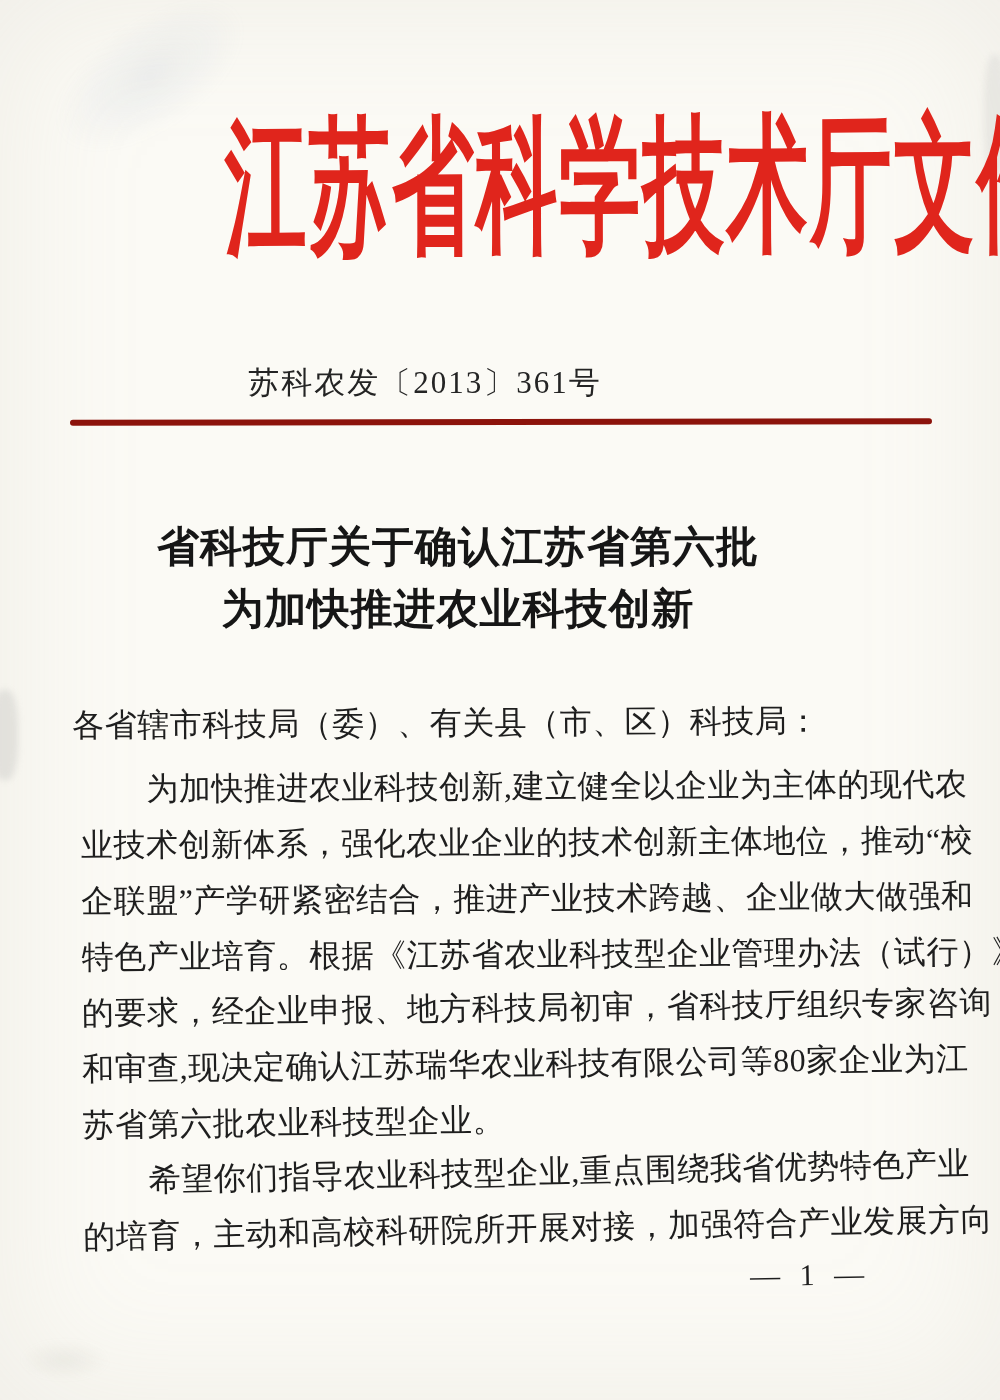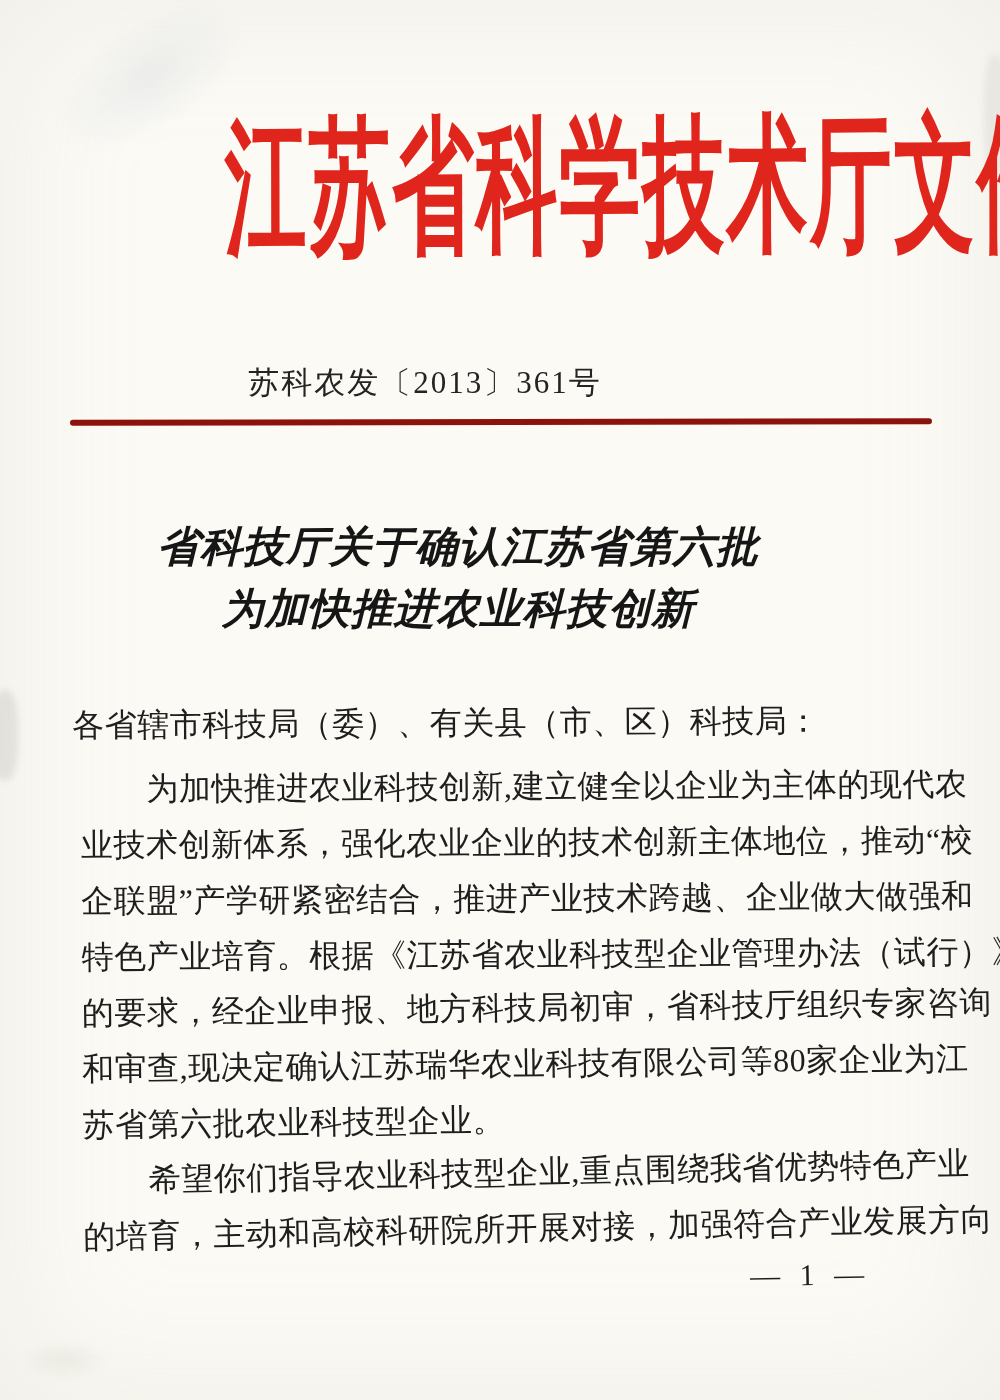--- a/index.html
+++ b/index.html
@@ -67,21 +67,20 @@
     top: 516px;
     left: 0;
     width: 916px;
     text-align: center;
     font-size: 42px;
     line-height: 62px;
     font-weight: bold;
     letter-spacing: 1px;
     color: #161616;
     white-space: nowrap;
-    font-style: italic;
   }
 
   
   .body-block {
     position: absolute;
     top: 700px;
     left: 80px;
     width: 848px;
     transform: rotate(-0.35deg);
     transform-origin: left top;

